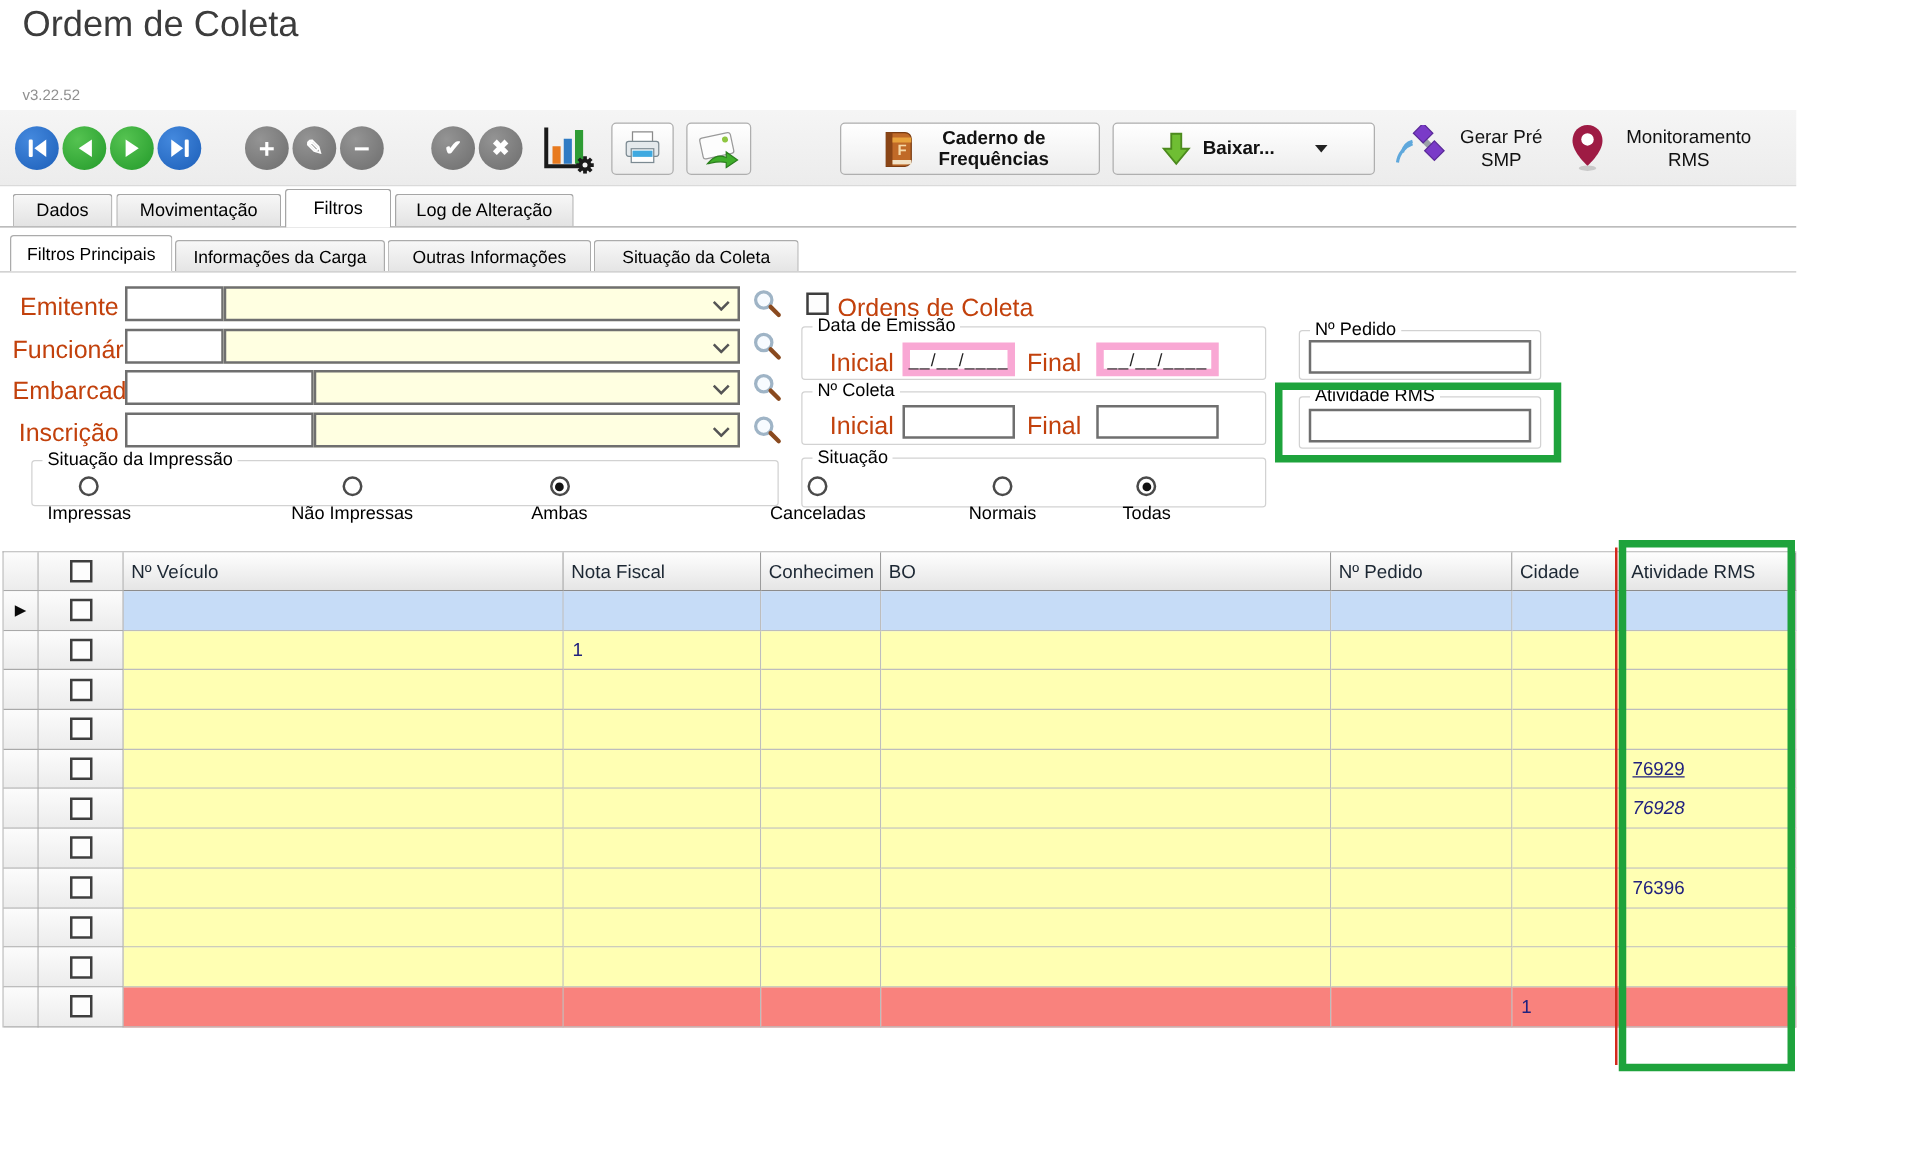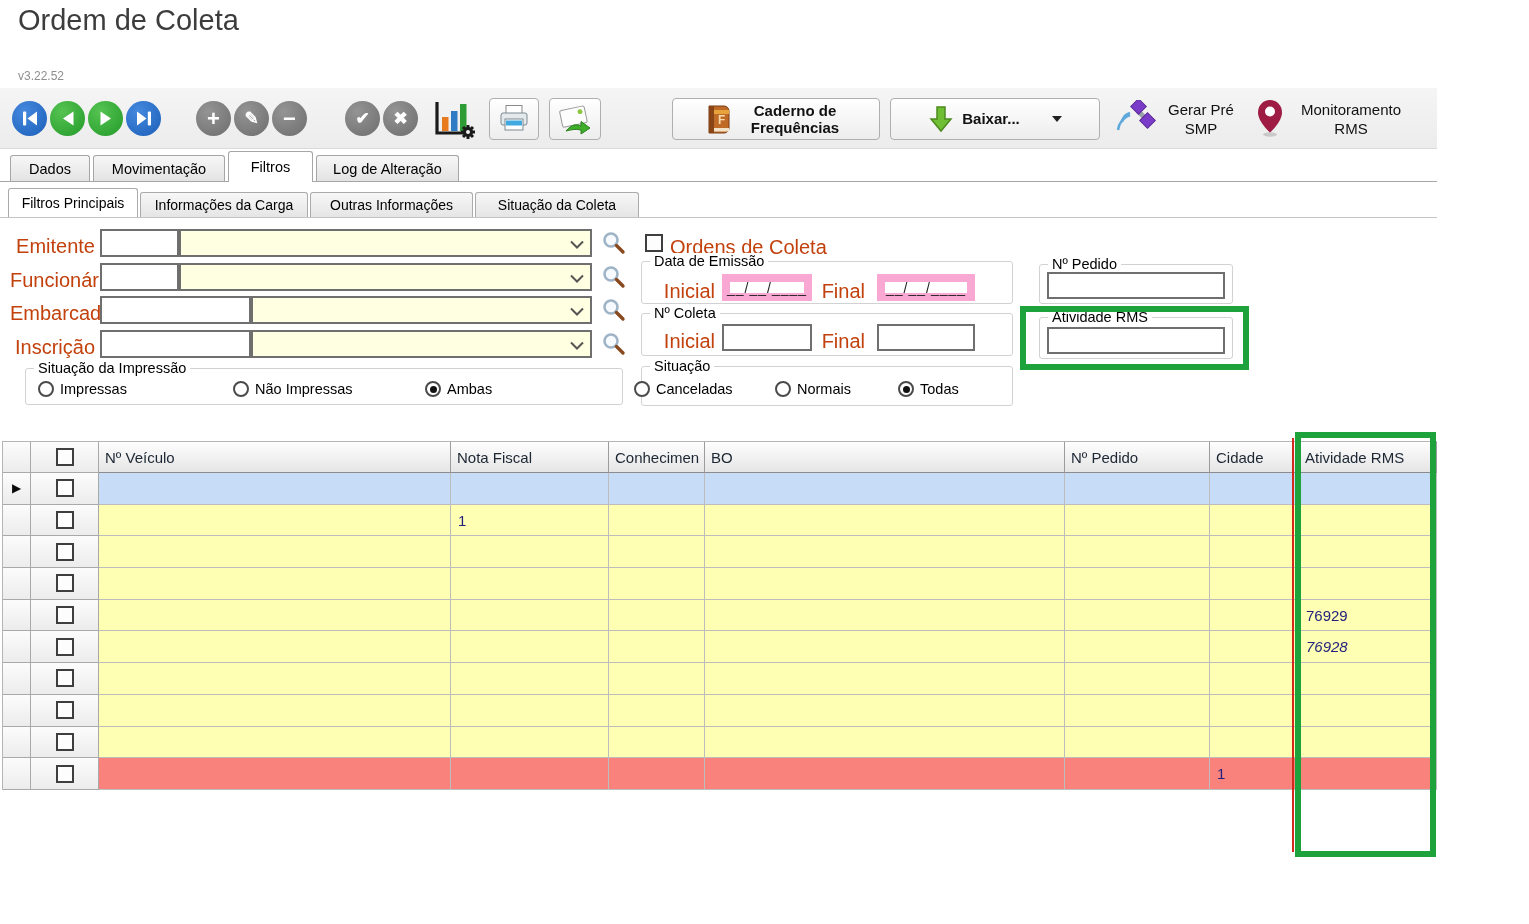--- a/index.html
+++ b/index.html
@@ -47,29 +47,29 @@
   
   .flabel{position:absolute;font-size:20px;color:#c2410c;text-align:right;}
   .code-input{position:absolute;height:28px;background:#fff;border:2px solid #6F6F6F;
               box-sizing:border-box;font:14px "Liberation Sans",sans-serif;padding:0 4px;}
   .combo{position:absolute;height:28px;background:#FFFFE1;border:2px solid #6F6F6F;
          box-sizing:border-box;}
   .combo .chev{position:absolute;right:6px;top:9px;}
   .lookup{position:absolute;width:26px;height:26px;background:transparent;border:none;padding:0;}
   .gbox{position:absolute;border:1px solid #D2D2D2;border-radius:3px;background:#fff;box-sizing:border-box;}
   .glegend{position:absolute;left:8px;top:-9px;background:#fff;padding:0 4px;font-size:14.5px;color:#000;white-space:nowrap;}
-  .radio-item{position:absolute;display:flex;align-items:center;gap:6px;}
+  .radio-item{position:absolute;display:flex;align-items:center;gap:6px;flex-direction:column;}
   .rb{width:16px;height:16px;border:2px solid #4A4A4A;border-radius:50%;background:#fff;
       box-sizing:border-box;position:relative;flex:none;}
   .rb.on::after{content:"";position:absolute;left:2.5px;top:2.5px;width:7px;height:7px;
       border-radius:50%;background:#111;}
   .rlabel{font-size:14.5px;color:#000;white-space:nowrap;}
   .cb{width:18px;height:18px;border:2px solid #3E3E3E;background:#FDFDFD;box-sizing:border-box;
       display:inline-block;flex:none;}
-  .maskinput{position:absolute;height:27px;border:8px solid #f9a8d4;background:#fff;box-sizing:border-box;
+  .maskinput{position:absolute;height:27px;border:6px solid #f9a8d4;background:#fff;box-sizing:border-box;
       display:flex;align-items:center;justify-content:center;font-size:14px;color:#222;letter-spacing:1px;}
   .boxinput{position:absolute;height:27px;border:2px solid #6F6F6F;background:#fff;box-sizing:border-box;
       font:14px "Liberation Sans",sans-serif;padding:0 4px;}
 
   
   .grid{position:absolute;left:2px;top:441px;width:1435px;border-top:1px solid #B5B5B5;
         border-left:1px solid #B5B5B5;box-sizing:border-box;}
   .ghead{display:flex;height:31px;}
   .hcell{box-sizing:border-box;border-right:1px solid #9C9C9C;border-bottom:1px solid #8C8C8C;
          background:linear-gradient(#FEFEFE,#E5E5E5);font-size:15px;color:#1C2733;
@@ -315,21 +315,21 @@
     <span class="glegend">Nº Coleta</span>
   </div>
   <div class="flabel" style="left:660px;top:330px;width:55px">Inicial</div>
   <input class="boxinput" style="left: 722px; top: 324px; width: 90px;">
   <div class="flabel" style="left:820px;top:330px;width:45px">Final</div>
   <input class="boxinput" style="left: 877px; top: 324px; width: 98px;">
 
   <div class="gbox" style="left:641px;top:366px;width:372px;height:40px">
     <span class="glegend">Situação</span>
   </div>
-  <div class="radio-item" style="left:634px;top:381px">
+  <div class="radio-item" style="left:616px;top:381px">
     <span class="rb"></span>
     <span class="rlabel">Canceladas</span>
   </div>
   <div class="radio-item" style="left:775px;top:381px">
     <span class="rb"></span>
     <span class="rlabel">Normais</span>
   </div>
   <div class="radio-item" style="left:898px;top:381px">
     <span class="rb on"></span>
     <span class="rlabel">Todas</span>
@@ -418,21 +418,21 @@
           <div class="dcell col-sel gray center"></div>
           <div class="dcell col-chk gray center">
             <span class="cb"></span>
           </div>
           <div class="dcell col-veiculo" style="background: rgb(255, 255, 179); color: rgb(34, 34, 126);"></div>
           <div class="dcell col-nota_fiscal" style="background: rgb(255, 255, 179); color: rgb(34, 34, 126);"></div>
           <div class="dcell col-conhecimento" style="background: rgb(255, 255, 179); color: rgb(34, 34, 126);"></div>
           <div class="dcell col-bo" style="background: rgb(255, 255, 179); color: rgb(34, 34, 126);"></div>
           <div class="dcell col-pedido" style="background: rgb(255, 255, 179); color: rgb(34, 34, 126);"></div>
           <div class="dcell col-cidade" style="background: rgb(255, 255, 179); color: rgb(34, 34, 126);"></div>
-          <div class="dcell col-atividade_rms" style="background: rgb(255, 255, 179); color: rgb(34, 34, 126);">76929</div>
+          <div class="dcell col-atividade_rms" style="background: rgb(255, 255, 179); color: rgb(34, 34, 126); text-decoration: underline;">76929</div>
         </div>
         <div class="grow">
           <div class="dcell col-sel gray center"></div>
           <div class="dcell col-chk gray center">
             <span class="cb"></span>
           </div>
           <div class="dcell col-veiculo" style="background: rgb(255, 255, 179); color: rgb(34, 34, 126);"></div>
           <div class="dcell col-nota_fiscal" style="background: rgb(255, 255, 179); color: rgb(34, 34, 126);"></div>
           <div class="dcell col-conhecimento" style="background: rgb(255, 255, 179); color: rgb(34, 34, 126);"></div>
           <div class="dcell col-bo" style="background: rgb(255, 255, 179); color: rgb(34, 34, 126);"></div>
@@ -445,20 +445,33 @@
           <div class="dcell col-chk gray center">
             <span class="cb"></span>
           </div>
           <div class="dcell col-veiculo" style="background: rgb(255, 255, 179); color: rgb(34, 34, 126);"></div>
           <div class="dcell col-nota_fiscal" style="background: rgb(255, 255, 179); color: rgb(34, 34, 126);"></div>
           <div class="dcell col-conhecimento" style="background: rgb(255, 255, 179); color: rgb(34, 34, 126);"></div>
           <div class="dcell col-bo" style="background: rgb(255, 255, 179); color: rgb(34, 34, 126);"></div>
           <div class="dcell col-pedido" style="background: rgb(255, 255, 179); color: rgb(34, 34, 126);"></div>
           <div class="dcell col-cidade" style="background: rgb(255, 255, 179); color: rgb(34, 34, 126);"></div>
           <div class="dcell col-atividade_rms" style="background: rgb(255, 255, 179); color: rgb(34, 34, 126);"></div>
+        </div>
+        <div class="grow">
+          <div class="dcell col-sel gray center"></div>
+          <div class="dcell col-chk gray center">
+            <span class="cb"></span>
+          </div>
+          <div class="dcell col-veiculo" style="background: rgb(255, 255, 179); color: rgb(34, 34, 126);"></div>
+          <div class="dcell col-nota_fiscal" style="background: rgb(255, 255, 179); color: rgb(34, 34, 126);"></div>
+          <div class="dcell col-conhecimento" style="background: rgb(255, 255, 179); color: rgb(34, 34, 126);"></div>
+          <div class="dcell col-bo" style="background: rgb(255, 255, 179); color: rgb(34, 34, 126);"></div>
+          <div class="dcell col-pedido" style="background: rgb(255, 255, 179); color: rgb(34, 34, 126);"></div>
+          <div class="dcell col-cidade" style="background: rgb(255, 255, 179); color: rgb(34, 34, 126);"></div>
+          <div class="dcell col-atividade_rms" style="background: rgb(255, 255, 179); color: rgb(34, 34, 126);">76396</div>
         </div>
         <div class="grow">
           <div class="dcell col-sel gray center"></div>
           <div class="dcell col-chk gray center">
             <span class="cb"></span>
           </div>
           <div class="dcell col-veiculo" style="background: rgb(255, 255, 179); color: rgb(34, 34, 126);"></div>
           <div class="dcell col-nota_fiscal" style="background: rgb(255, 255, 179); color: rgb(34, 34, 126);"></div>
           <div class="dcell col-conhecimento" style="background: rgb(255, 255, 179); color: rgb(34, 34, 126);"></div>
           <div class="dcell col-bo" style="background: rgb(255, 255, 179); color: rgb(34, 34, 126);"></div>

